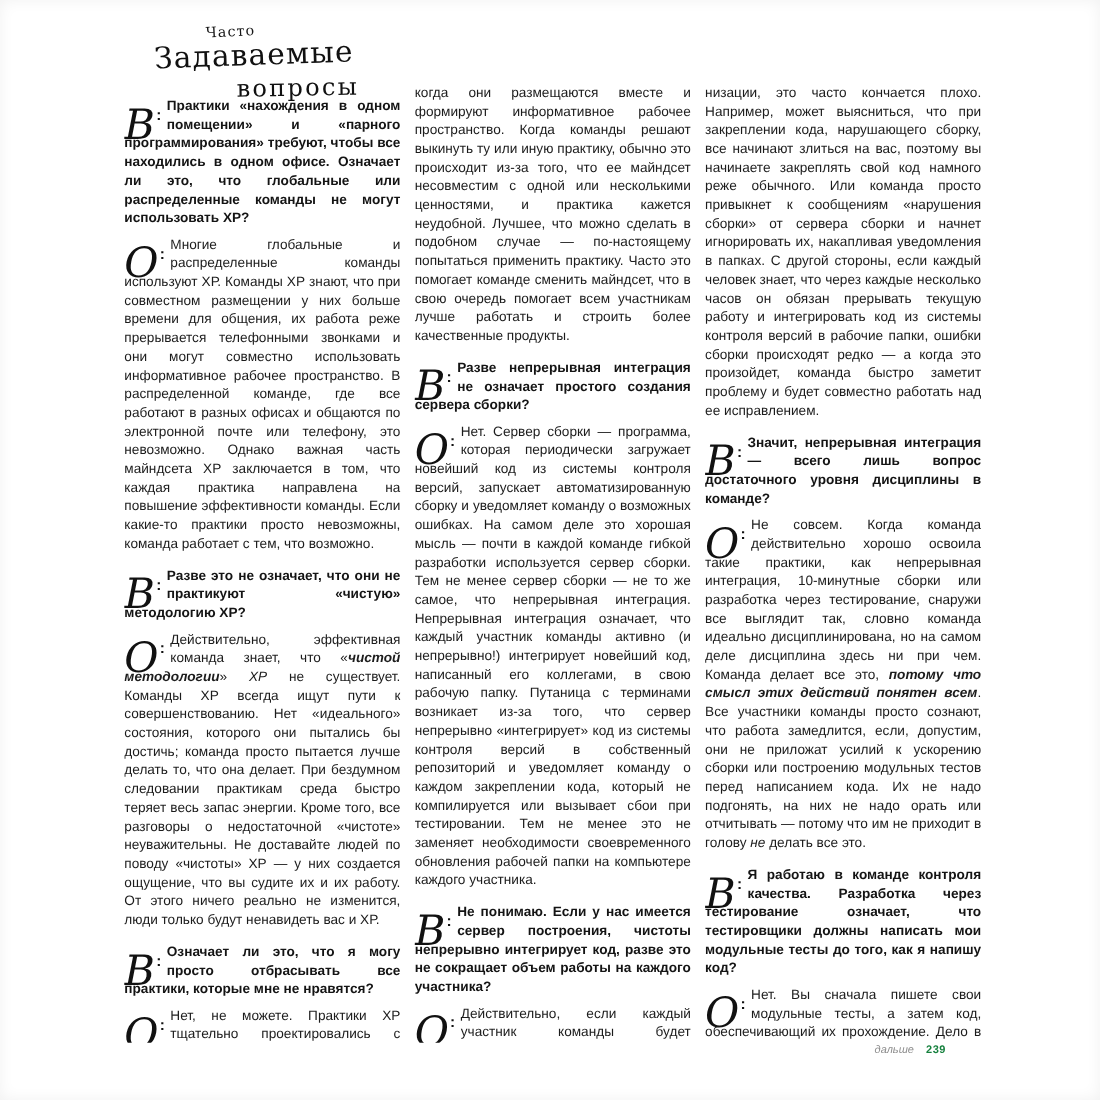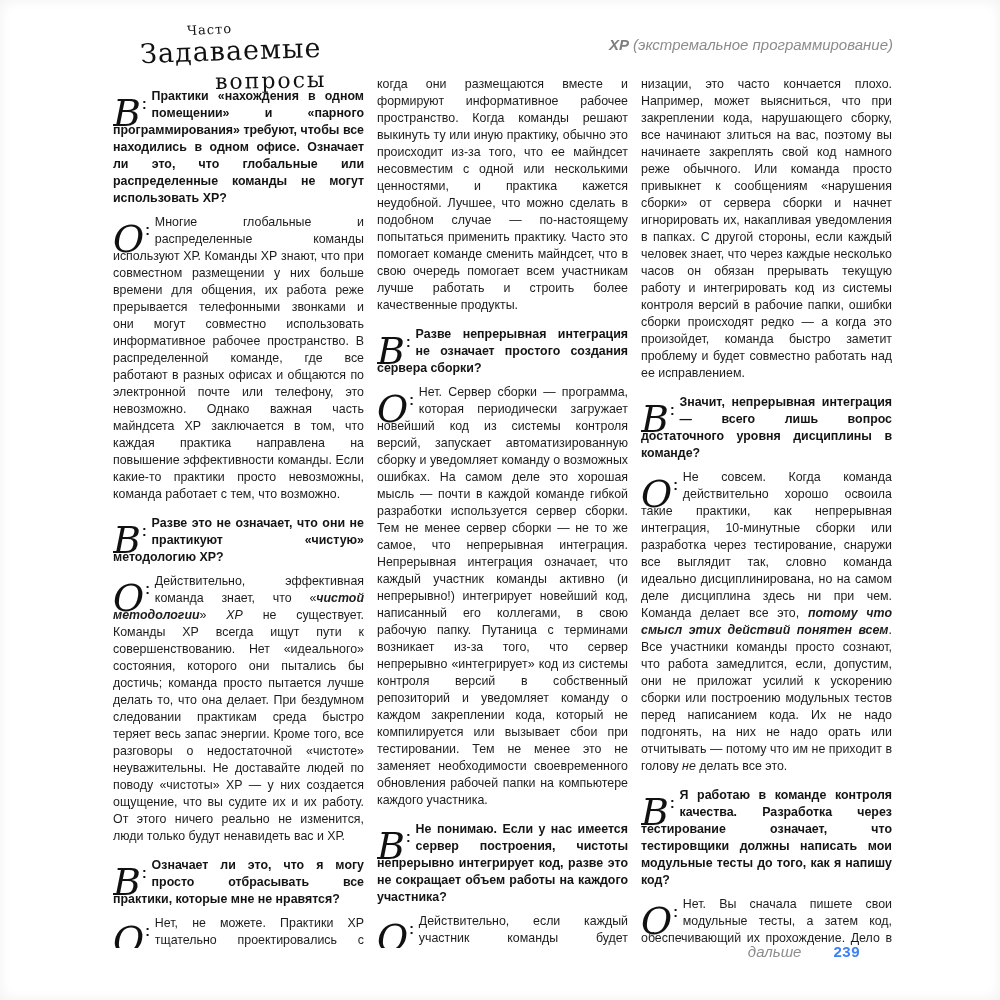--- a/index.html
+++ b/index.html
@@ -47,40 +47,37 @@
   .cap-colon{
     font-family:"Liberation Sans",sans-serif; font-style:normal; font-weight:700;
     font-size:14px; vertical-align:17px; margin-left:1px;
   }
   .seg-p{}
   .seg-b{font-weight:400;}
   .seg-bi{font-weight:700; font-style:italic;}
   .seg-i{font-style:italic;}
   
   .footer{
-    position:absolute; right:140px; bottom:40px; font-size:15px;
-    display:flex; align-items:baseline; gap:32px;
+    position:absolute; right:140px; bottom:40px; font-size:10px;
+    display:flex; align-items:baseline; gap:11px;
   }
   .footer .next{font-style:italic; color:#8c8c8c;}
-  .footer .pageno{font-weight:700; color:#3b82f6; letter-spacing:.5px;}
+  .footer .pageno{font-weight:700; color:#15803d; letter-spacing:.5px;}
 </style>
 </head>
 <body>
 
 <div class="page">
 
   <div class="script-title">
     <span class="l1">Часто</span>
     <span class="l2">Задаваемые</span>
     <span class="l3">вопросы</span>
   </div>
 
-  <div class="chapter">
-    <span class="chap-bold">ХР</span><span> (экстремальное программирование)</span>
-  </div>
 
   <div class="columns">
     <div class="col">
         <div class="block q"><span class="cap">В<span class="cap-colon">:</span></span><span class="seg-p">Практики «нахождения в одном помещении» и «парного программирования» требуют, чтобы все находились в одном офисе. Означает ли это, что глобальные или распределенные команды не могут использовать ХР?</span></div>
         <div class="block a"><span class="cap">О<span class="cap-colon">:</span></span><span class="seg-p">Многие глобальные и распределенные команды используют ХР. Команды ХР знают, что при совместном размещении у них больше времени для общения, их работа реже прерывается телефонными звонками и они могут совместно использовать информативное рабочее пространство. В распределенной команде, где все работают в разных офисах и общаются по электронной почте или телефону, это невозможно. Однако важная часть майндсета ХР заключается в том, что каждая практика направлена на повышение эффективности команды. Если какие-то практики просто невозможны, команда работает с тем, что возможно.</span></div>
         <div class="block q"><span class="cap">В<span class="cap-colon">:</span></span><span class="seg-p">Разве это не означает, что они не практикуют «чистую» методологию ХР?</span></div>
         <div class="block a"><span class="cap">О<span class="cap-colon">:</span></span><span class="seg-p">Действительно, эффективная команда знает, что «</span><span class="seg-bi">чистой методологии</span><span class="seg-p">» </span><span class="seg-i">ХР</span><span class="seg-p"> не существует. Команды ХР всегда ищут пути к совершенствованию. Нет «идеального» состояния, которого они пытались бы достичь; команда просто пытается лучше делать то, что она делает. При бездумном следовании практикам среда быстро теряет весь запас энергии. Кроме того, все разговоры о недостаточной «чистоте» неуважительны. </span><span class="seg-b">Не доставайте людей по поводу «чистоты» ХР</span><span class="seg-p"> — у них создается ощущение, что вы судите их и их работу. От этого ничего реально не изменится, люди только будут ненавидеть вас и ХР.</span></div>
         <div class="block q"><span class="cap">В<span class="cap-colon">:</span></span><span class="seg-p">Означает ли это, что я могу просто отбрасывать все практики, которые мне не нравятся?</span></div>
         <div class="block a"><span class="cap">О<span class="cap-colon">:</span></span><span class="seg-p">Нет, не можете. Практики ХР тщательно проектировались с расчетом на работу друг с другом, и при совместном использовании они помогают команде интегрировать ценности ХР в майндсет. Например, команды начинают понимать такую ценность ХР, как общение,</span></div>
       </div>

